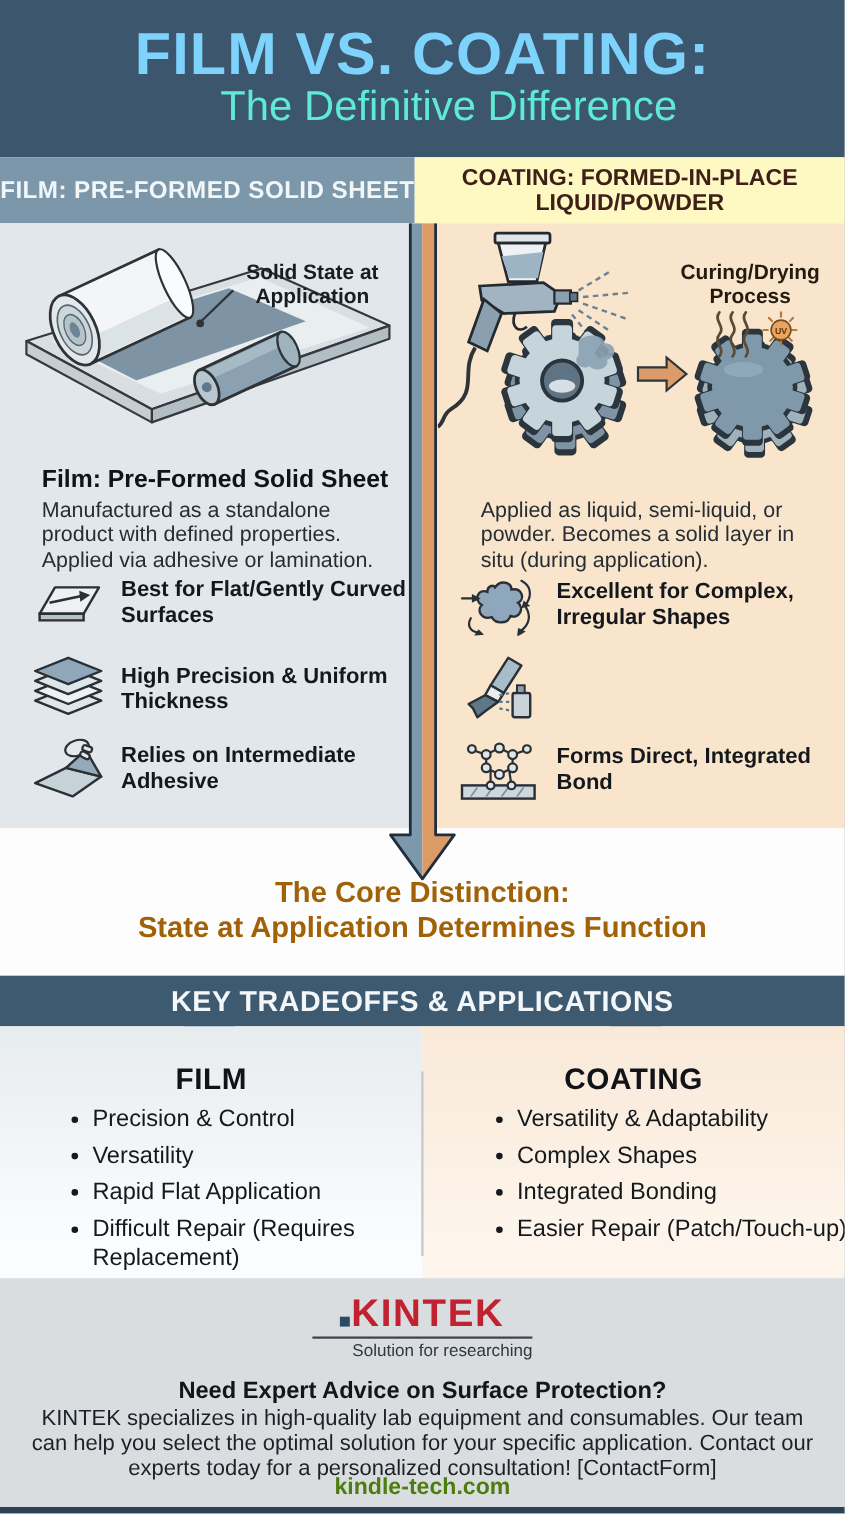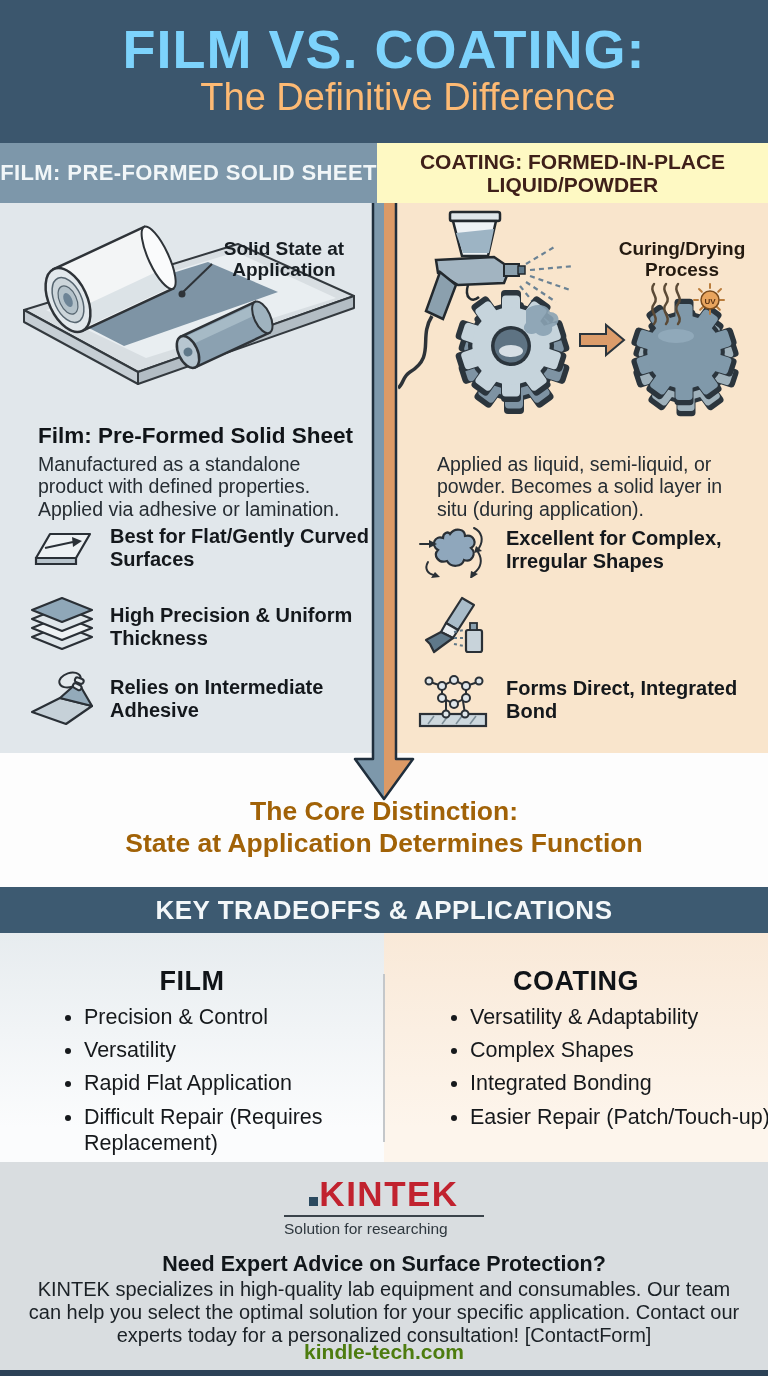--- a/index.html
+++ b/index.html
@@ -5,21 +5,21 @@
   html,body{margin:0;padding:0;background:#888;}
   #page{
     position:relative;width:768px;height:1376px;margin:0 auto;overflow:hidden;
     background:#fdfdfd;font-family:"Liberation Sans","DejaVu Sans",sans-serif;
     -webkit-font-smoothing:antialiased;
   }
   .abs{position:absolute;}
   
   .header{left:0;top:0;width:768px;height:143px;background:#3b566d;text-align:center;}
   .header .title{padding-top:22px;font-size:54px;font-weight:800;letter-spacing:1px;color:#7dd3fc;line-height:1.0;}
-  .header .subtitle{font-size:38px;font-weight:400;color:#fdba74;line-height:1.05;margin-top:2px;padding-left:48px;}
+  .header .subtitle{font-size:38px;font-weight:400;color:#5eead4;line-height:1.05;margin-top:2px;padding-left:48px;}
   
   .band-left{left:0;top:143px;width:377px;height:60px;background:#7d97aa;display:flex;align-items:center;justify-content:center;}
   .band-left span{font-size:22px;font-weight:800;color:#f1f6f8;letter-spacing:.4px;}
   .band-right{left:377px;top:143px;width:391px;height:60px;background:#fef9c3;display:flex;align-items:center;justify-content:center;text-align:center;}
   .band-right span{display:block;width:310px;font-size:21px;font-weight:800;color:#3f2019;line-height:1.1;}
   
   .col-left{left:0;top:203px;width:384px;height:550px;background:#e1e7eb;}
   .col-right{left:384px;top:203px;width:384px;height:550px;background:#f9e5cc;}
   .ill-label{font-size:19px;font-weight:800;color:#171d22;text-align:center;line-height:1.12;}
   .col-heading{font-size:22.5px;font-weight:800;color:#101418;line-height:1.1;}
@@ -46,21 +46,21 @@
   .tr-ul{margin:0;padding-left:22px;font-size:21.5px;font-weight:500;color:#16191c;line-height:1.22;}
   .tr-ul li{margin-bottom:7px;}
   .tr-ul1{left:62px;top:1004px;width:300px;} .tr-ul2{left:448px;top:1004px;width:308px;}
   
   .footer{left:0;top:1162px;width:768px;height:214px;background:#d9dde0;}
   .logo-wrap{left:0;top:1176px;width:768px;display:flex;flex-direction:column;align-items:center;}
   .logo-row{display:flex;align-items:flex-end;gap:1px;}
   .logo-sq{width:9px;height:9px;background:#2c4a60;margin-bottom:5px;}
   .logo-text{font-size:35px;font-weight:800;color:#c1222f;letter-spacing:1.5px;line-height:1;}
   .logo-rule{width:200px;height:2px;background:#3a434b;margin-top:4px;}
-  .logo-tagline{width:200px;text-align:left;font-size:15.5px;font-weight:500;color:#2e373e;margin-top:3px;}
+  .logo-tagline{width:200px;text-align:right;font-size:15.5px;font-weight:500;color:#2e373e;margin-top:3px;}
   .advice-h{left:0;top:1252px;width:768px;text-align:center;font-size:21.5px;font-weight:800;color:#11161a;}
   .advice-body{left:24px;top:1278px;width:720px;text-align:center;font-size:20px;font-weight:500;color:#1b2126;line-height:1.16;}
   .website{left:0;top:1340px;width:768px;text-align:center;font-size:21px;font-weight:800;color:#4d7c0f;}
   .bottombar{left:0;top:1370px;width:768px;height:6px;background:#2c4257;}
   svg{display:block;}
 </style>
 </head>
 <body>
 
 <div id="page">

